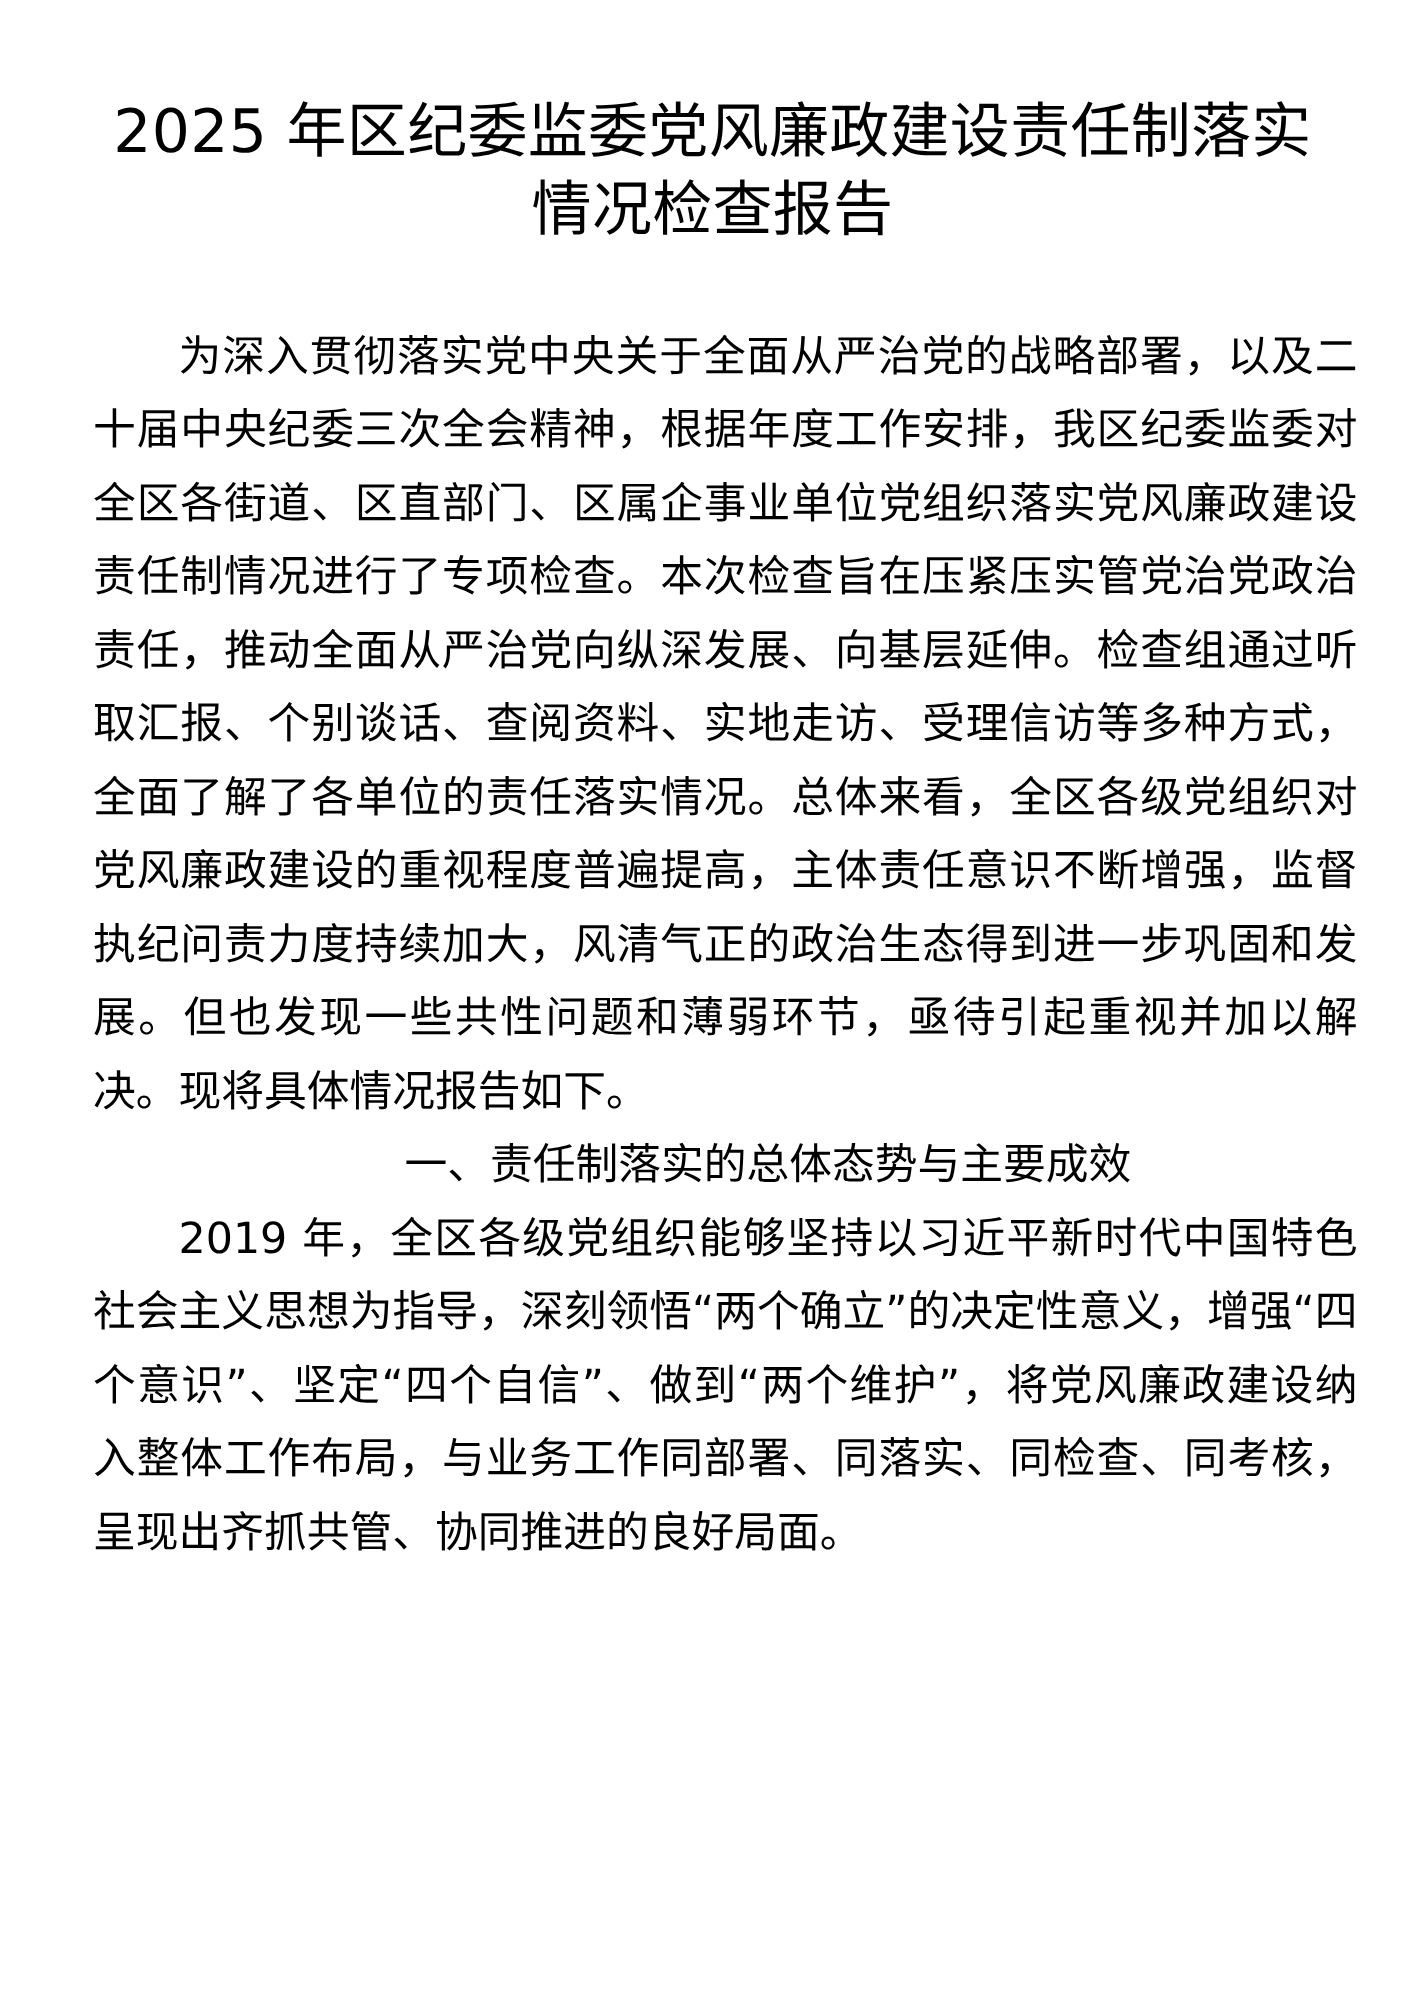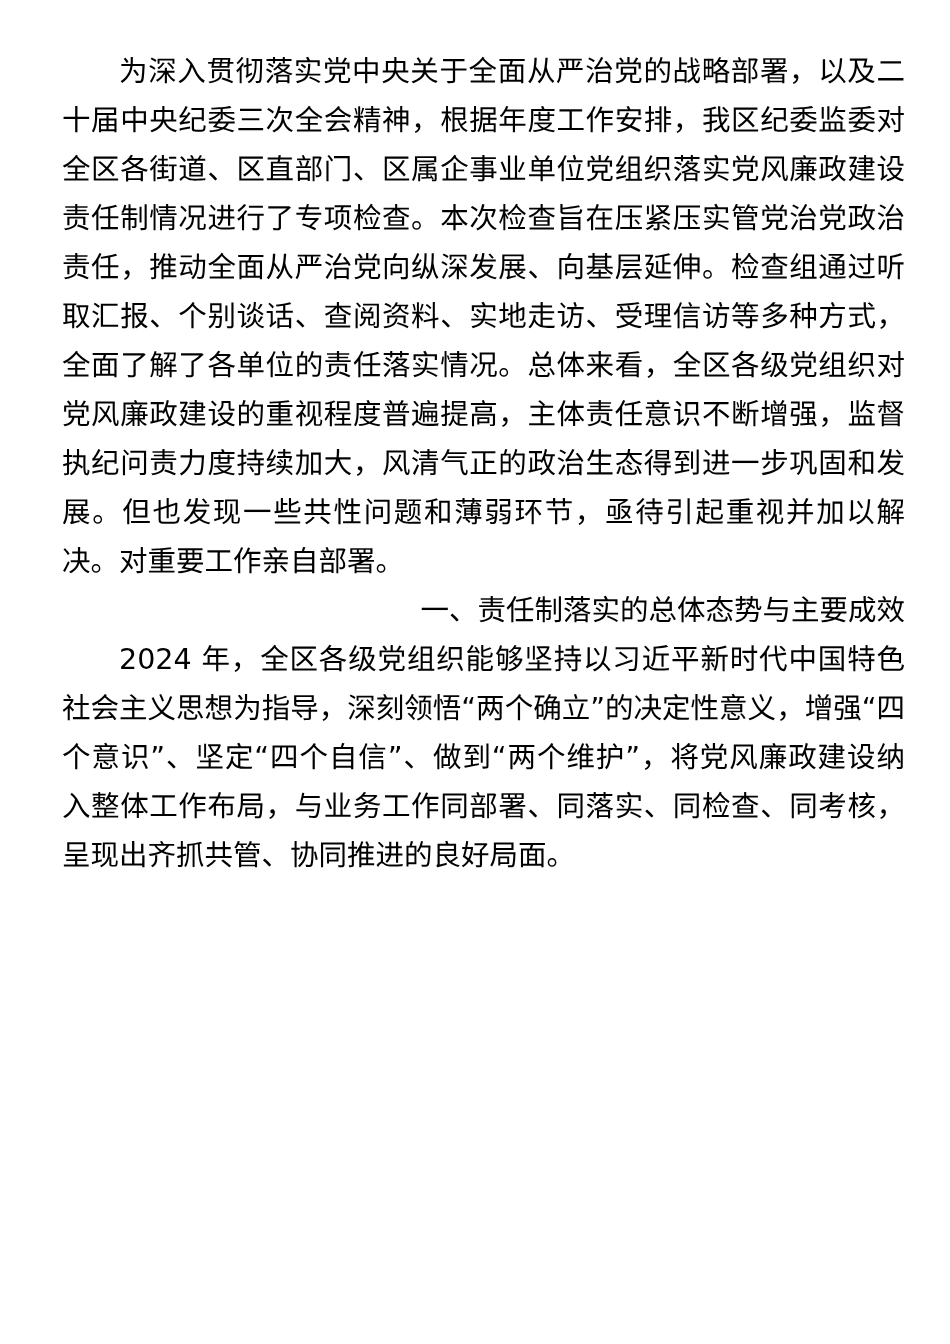--- a/index.html
+++ b/index.html
@@ -59,34 +59,35 @@
   p.para.first {
     margin-top: 47px;
   }
 
   p.heading {
     margin: 0;
     padding: 0;
     font-size: 28.5px;
     line-height: 49px;
     text-indent: 2em;
-    text-align: right;
+    text-align: center;
     color: #000000;
   }
 </style>
 </head>
 <body>
 
 <div class="page">
 
+  <h1 class="doc-title">2025 年区纪委监委党风廉政建设责任制落实情况检查报告</h1>
 
   <div class="body-block">
 
-    <p class="para first">为深入贯彻落实党中央关于全面从严治党的战略部署，以及二十届中央纪委三次全会精神，根据年度工作安排，我区纪委监委对全区各街道、区直部门、区属企事业单位党组织落实党风廉政建设责任制情况进行了专项检查。本次检查旨在压紧压实管党治党政治责任，推动全面从严治党向纵深发展、向基层延伸。检查组通过听取汇报、个别谈话、查阅资料、实地走访、受理信访等多种方式，全面了解了各单位的责任落实情况。总体来看，全区各级党组织对党风廉政建设的重视程度普遍提高，主体责任意识不断增强，监督执纪问责力度持续加大，风清气正的政治生态得到进一步巩固和发展。但也发现一些共性问题和薄弱环节，亟待引起重视并加以解决。对重要工作亲自部署。</p>
+    <p class="para first">为深入贯彻落实党中央关于全面从严治党的战略部署，以及二十届中央纪委三次全会精神，根据年度工作安排，我区纪委监委对全区各街道、区直部门、区属企事业单位党组织落实党风廉政建设责任制情况进行了专项检查。本次检查旨在压紧压实管党治党政治责任，推动全面从严治党向纵深发展、向基层延伸。检查组通过听取汇报、个别谈话、查阅资料、实地走访、受理信访等多种方式，全面了解了各单位的责任落实情况。总体来看，全区各级党组织对党风廉政建设的重视程度普遍提高，主体责任意识不断增强，监督执纪问责力度持续加大，风清气正的政治生态得到进一步巩固和发展。但也发现一些共性问题和薄弱环节，亟待引起重视并加以解决。现将具体情况报告如下。</p>
 
     <p class="heading">一、责任制落实的总体态势与主要成效</p>
 
-    <p class="para">2024 年，全区各级党组织能够坚持以习近平新时代中国特色社会主义思想为指导，深刻领悟“两个确立”的决定性意义，增强“四个意识”、坚定“四个自信”、做到“两个维护”，将党风廉政建设纳入整体工作布局，与业务工作同部署、同落实、同检查、同考核，呈现出齐抓共管、协同推进的良好局面。</p>
+    <p class="para">2019 年，全区各级党组织能够坚持以习近平新时代中国特色社会主义思想为指导，深刻领悟“两个确立”的决定性意义，增强“四个意识”、坚定“四个自信”、做到“两个维护”，将党风廉政建设纳入整体工作布局，与业务工作同部署、同落实、同检查、同考核，呈现出齐抓共管、协同推进的良好局面。</p>
 
 
   </div>
 
 </div>
 
 </body></html>

